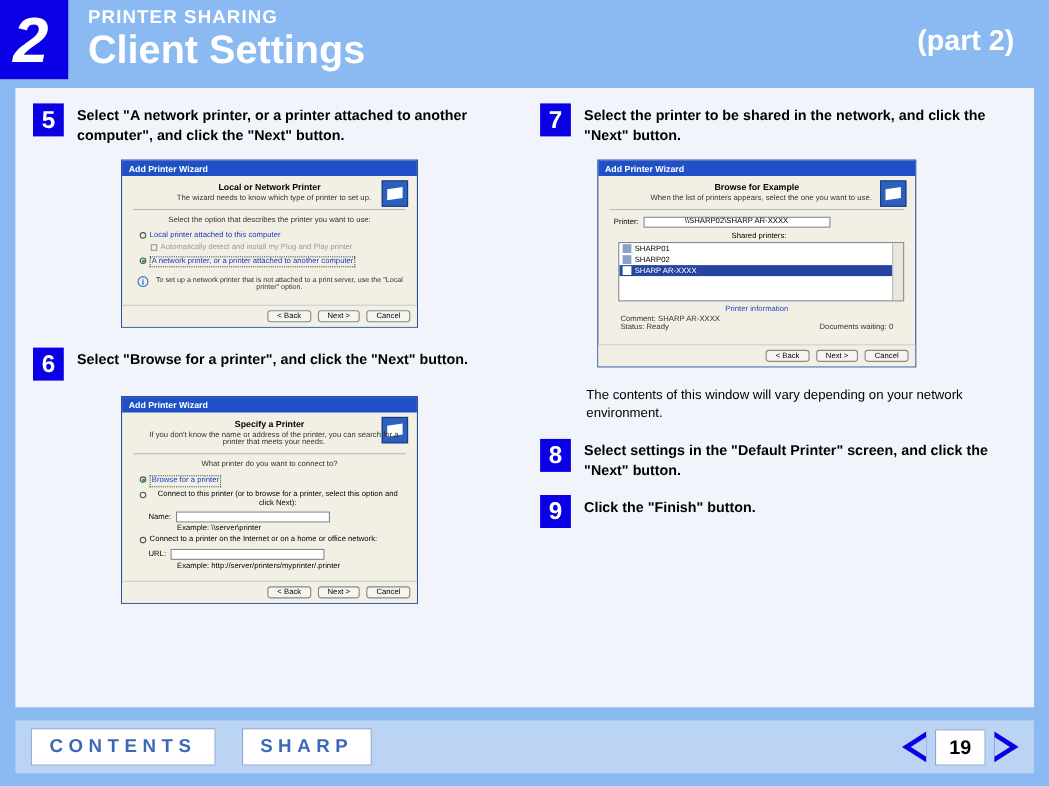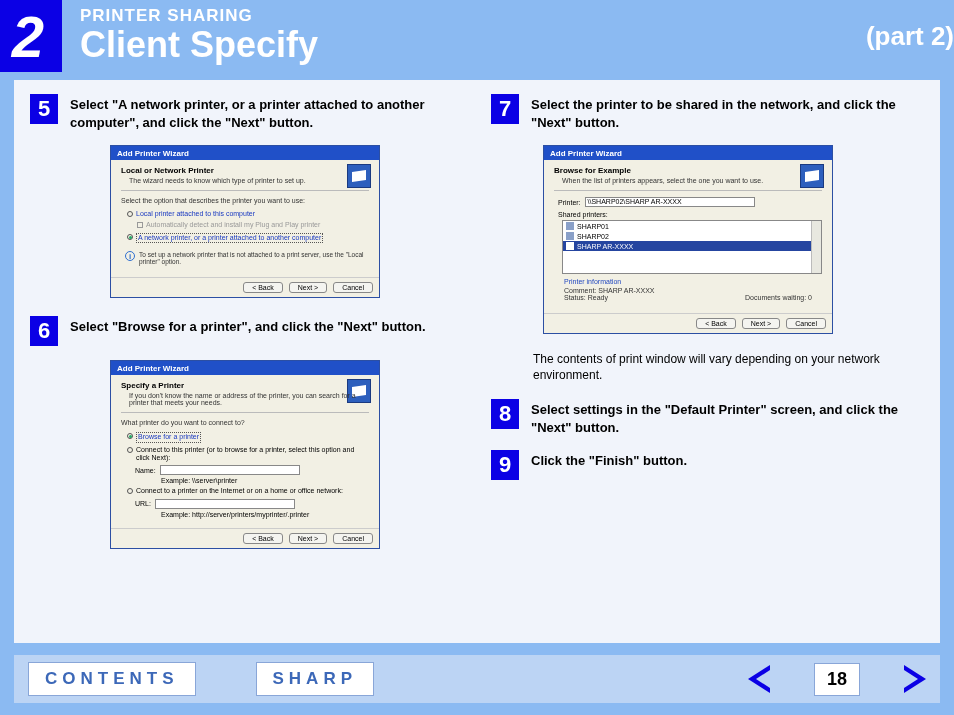--- a/index.html
+++ b/index.html
@@ -50,21 +50,21 @@
   .title {
     color: #fff;
     font-size: 36px;
     font-weight: bold;
     margin-top: -2px;
   }
   .part {
     color: #fff;
     font-size: 26px;
     font-weight: bold;
-    padding-right: 0;
+    padding-right: 32px;
     align-self: center;
   }
   .content {
     position: absolute;
     top: 80px;
     left: 14px;
     right: 14px;
     bottom: 72px;
     background: #f1f4fb;
     padding: 14px 16px;
@@ -110,20 +110,21 @@
     font-weight: bold;
     padding: 2px 6px;
     font-size: 8px;
     height: 14px;
     display: flex;
     align-items: center;
   }
   .shot-body {
     padding: 6px 10px 8px 10px;
     position: relative;
+    text-align: center;
   }
   .shot-heading { font-weight: bold; font-size: 8px; margin-bottom: 2px; }
   .shot-sub { font-size: 7px; color: #333; margin-bottom: 6px; margin-left: 8px; }
   .shot-rule { border: none; border-top: 1px solid #bbb; margin: 4px 0 6px 0; }
   .shot-opt { font-size: 7px; margin: 3px 0 3px 6px; display:flex; align-items:flex-start; gap:3px; }
   .shot-opt .radio { width:6px; height:6px; border:1px solid #555; border-radius:50%; flex-shrink:0; margin-top:1px; }
   .shot-opt .radio.sel::after{content:"";display:block;width:3px;height:3px;background:#2a6; border-radius:50%; margin:1px auto 0;}
   .shot-opt .cb { width:6px; height:6px; border:1px solid #999; flex-shrink:0; margin-top:1px;}
   .shot-opt .txt { font-size:7px; line-height:1.2; }
   .shot-opt .blue { color:#1838c0; }
@@ -165,21 +166,21 @@
   .list-box .sb{position:absolute;right:0;top:0;bottom:0;width:10px;background:#e8e8e0;border-left:1px solid #bbb;}
   .info-table{ font-size:7px; margin:2px 10px 4px 10px; color:#333;}
   .info-table .hd{ color:#2349c0; font-size:7px; margin-bottom:2px;}
   .info-table .r{ display:flex; gap:20px;}
   .content-note{
     font-size:12px; line-height:1.3; margin: 6px 0 16px 42px;
   }
   .footer {
     position:absolute; left:14px; right:14px; bottom:12px; height:48px;
     background:#bcd4f4;
-    display:flex; align-items:center; padding:0 14px;gap:36px;
+    display:flex; align-items:center; padding:0 14px;
   }
   .foot-btn{
     background:#fff; border:1px solid #89a6d8;
     color:#3c68b8; font-weight:bold; font-size:17px;
     letter-spacing:5px; padding:6px 16px; margin-right:24px;
     cursor:pointer;
   }
   .spacer{flex:1;}
   .nav-tri{
     width:0;height:0;cursor:pointer;
@@ -206,21 +207,21 @@
   }
 </style>
 </head>
 <body>
 
 <div class="page">
   <div class="header">
     <div class="chapter-num">2</div>
     <div class="header-text">
       <div class="eyebrow">PRINTER SHARING</div>
-      <div class="title">Client Specify</div>
+      <div class="title">Client Settings</div>
     </div>
     <div class="part">(part 2)</div>
   </div>
 
   <div class="content">
 
     <div class="col">
 
       <div class="step">
         <div class="step-num">5</div>
@@ -352,36 +353,36 @@
             </div>
           </div>
         </div>
         <div class="shot-btns">
           <div class="shot-btn">&lt; Back</div>
           <div class="shot-btn">Next &gt;</div>
           <div class="shot-btn">Cancel</div>
         </div>
       </div>
 
-      <div class="content-note">The contents of print window will vary depending on your network environment.</div>
+      <div class="content-note">The contents of this window will vary depending on your network environment.</div>
 
       <div class="step">
         <div class="step-num">8</div>
         <div class="step-text">Select settings in the "Default Printer" screen, and click the "Next" button.</div>
       </div>
 
       <div class="step">
         <div class="step-num">9</div>
         <div class="step-text">Click the "Finish" button.</div>
       </div>
 
     </div>
   </div>
 
   <div class="footer">
     <div class="foot-btn">CONTENTS</div>
     <div class="foot-btn">SHARP</div>
     <div class="spacer"></div>
     <div class="nav-tri nav-prev"></div>
-    <div class="page-num">18</div>
+    <div class="page-num">19</div>
     <div class="nav-tri nav-next"></div>
   </div>
 </div>
 
 </body></html>

